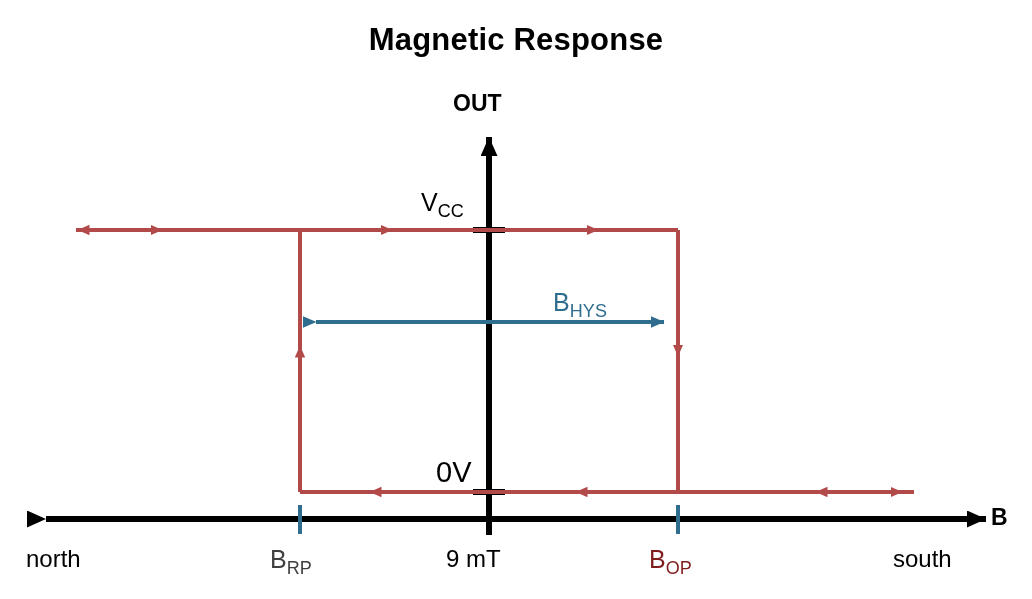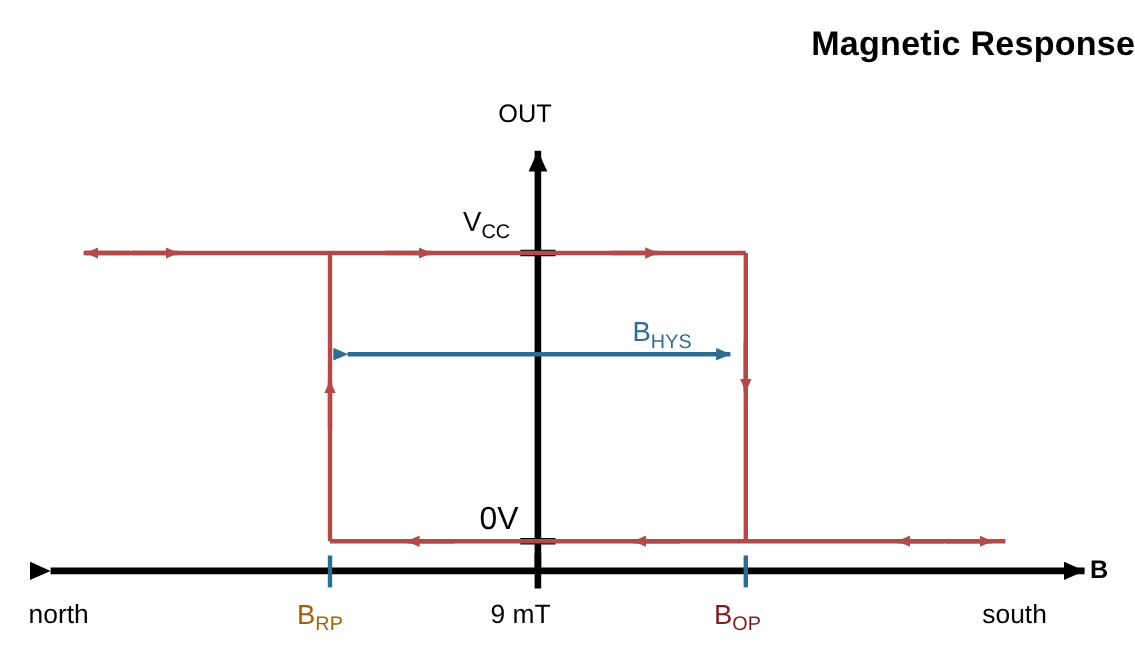--- a/index.html
+++ b/index.html
@@ -29,30 +29,30 @@
   .txt {
     position: absolute;
     white-space: nowrap;
     color: #000000;
     line-height: 1;
   }
   #title {
     left: 0;
     top: 24px;
     width: 1032px;
-    text-align: right;
+    text-align: center;
     font-size: 31px;
     font-weight: bold;
     letter-spacing: 0.2px;
   }
   #label-out {
     left: 453px;
     top: 92px;
     font-size: 23px;
-    font-weight: normal;
+    font-weight: bold;
   }
   #label-b {
     left: 991px;
     top: 506px;
     font-size: 23px;
     font-weight: bold;
   }
   #label-vcc {
     left: 421px;
     top: 190px;
@@ -78,34 +78,33 @@
   }
   #label-zero {
     left: 446px;
     top: 547px;
     font-size: 24px;
   }
   #label-brp {
     left: 270px;
     top: 547px;
     font-size: 25px;
-    color: #a16207;
+    color: #404040;
   }
   #label-bop {
     left: 649px;
     top: 547px;
     font-size: 25px;
     color: #7f1d1d;
   }
   #label-bhys {
     left: 553px;
     top: 290px;
     font-size: 25px;
     color: #2e6d8e;
-    margin-left: 22px;
   }
   .sub {
     font-size: 0.72em;
     vertical-align: sub;
     letter-spacing: 0.1px;
     text-align: right;
   }
 </style>
 </head>
 <body>

